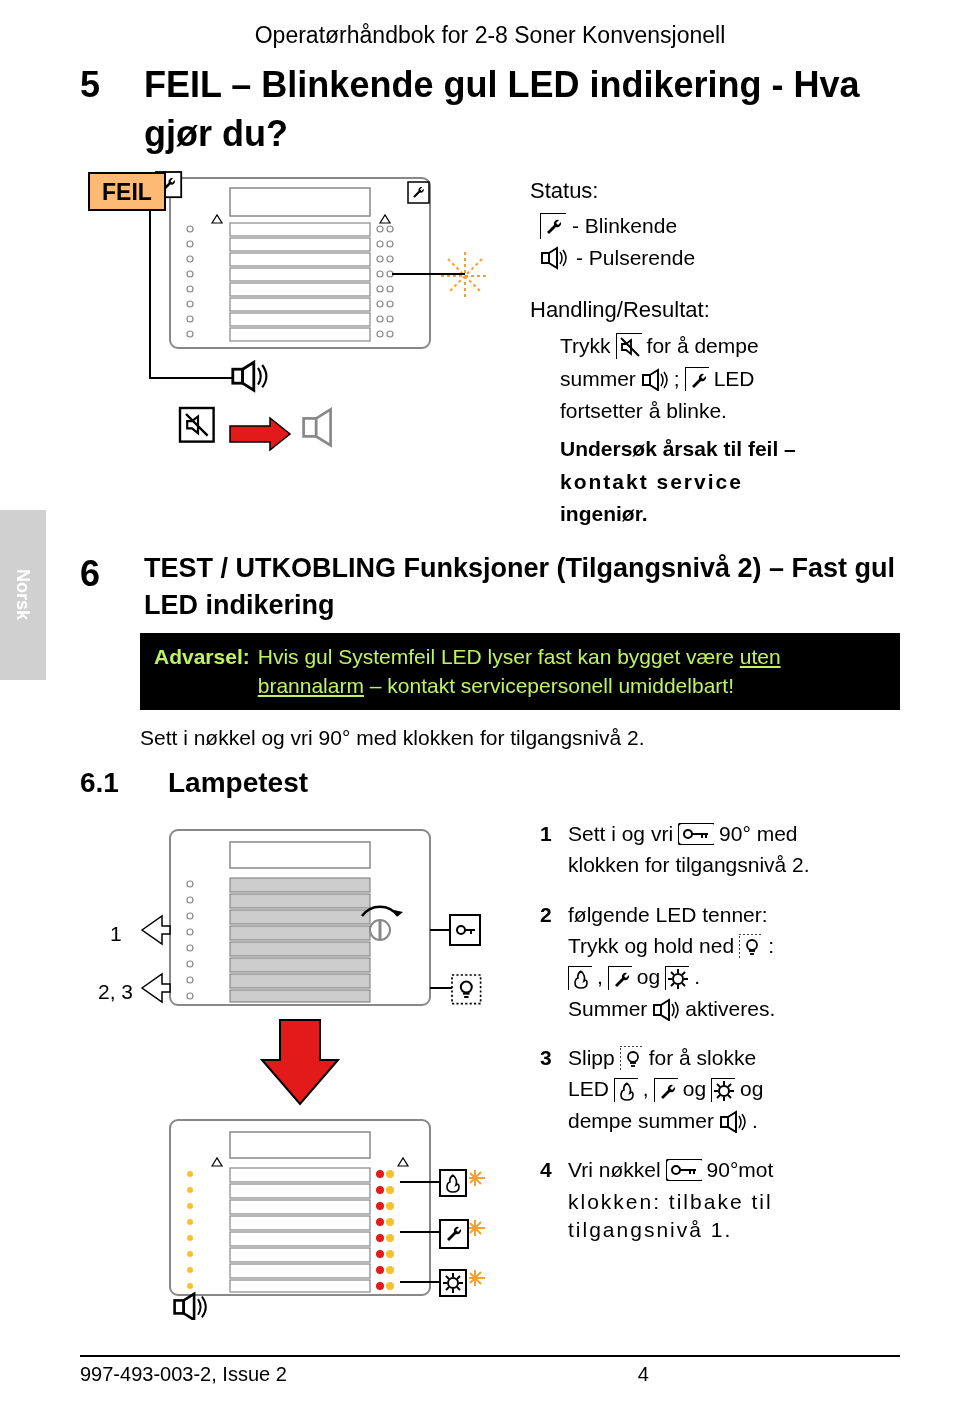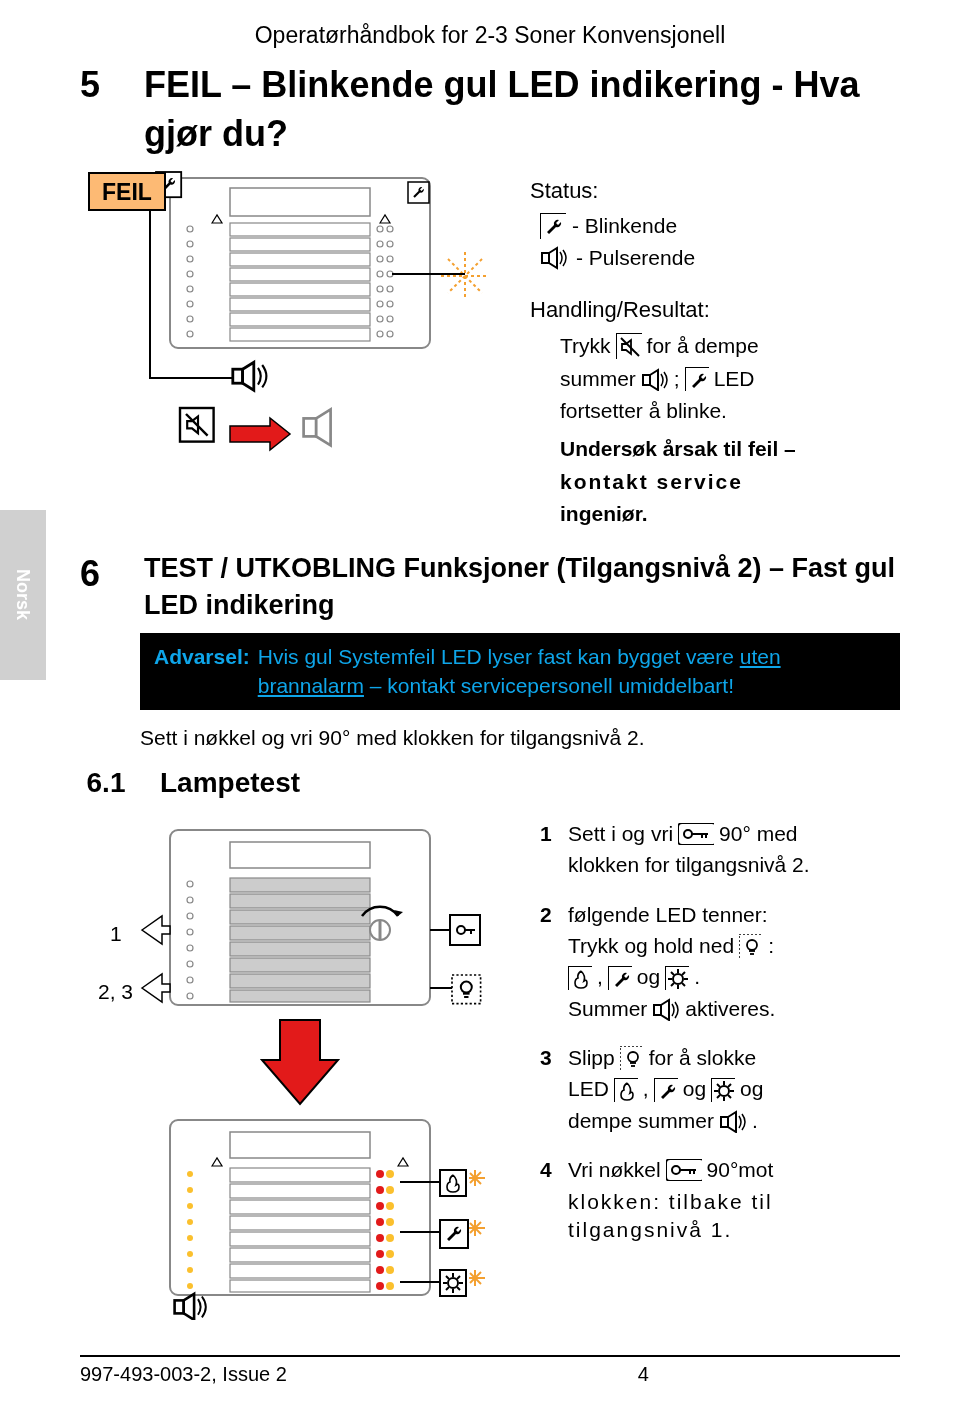--- a/index.html
+++ b/index.html
@@ -116,39 +116,38 @@
   }
   .sec6 {
     margin-top: 18px;
   }
   .sec6-title {
     font-size: 27px;
     font-weight: bold;
   }
   .warn-box {
     background: #000;
-    color: #0ea5e9;
+    color: #bef264;
     padding: 10px 14px;
     margin: 10px 0 14px 60px;
     font-size: 21px;
     display: flex;
     gap: 8px;
   }
   .warn-label { font-weight: bold; white-space: nowrap; }
   .warn-text { flex: 1; }
   .warn-text .u { text-decoration: underline; }
   .insert-key {
     margin-left: 60px;
     margin-bottom: 10px;
   }
   .sec61-row {
     display: flex;
-    gap: 28px;
+    gap: 36px;
     margin-top: 12px;
-    text-align: center;
   }
   .sec61-num { font-size: 28px; font-weight: bold; min-width: 52px; }
   .sec61-title { font-size: 28px; font-weight: bold; }
   .lampetest-block {
     display: flex;
     gap: 20px;
     margin-top: 18px;
   }
   .lampetest-diagram {
     width: 440px;
@@ -252,21 +251,21 @@
     <line x1="21" y1="15" x2="21" y2="19" stroke="#000" stroke-width="2"></line>
   </g>
 </defs>
 </svg>
 
 <div class="page">
   <div class="norsk-tab">
     <span>Norsk</span>
   </div>
 
-  <div class="doc-title">Operatørhåndbok for 2-3 Soner Konvensjonell</div>
+  <div class="doc-title">Operatørhåndbok for 2-8 Soner Konvensjonell</div>
 
   <div class="sec-row">
     <div class="sec-num">5</div>
     <div class="sec-title">FEIL – Blinkende gul LED indikering - Hva gjør du?</div>
   </div>
 
   <div class="feil-block">
     <div class="feil-diagram">
       <svg class="panel-svg" width="420" height="310">
 

